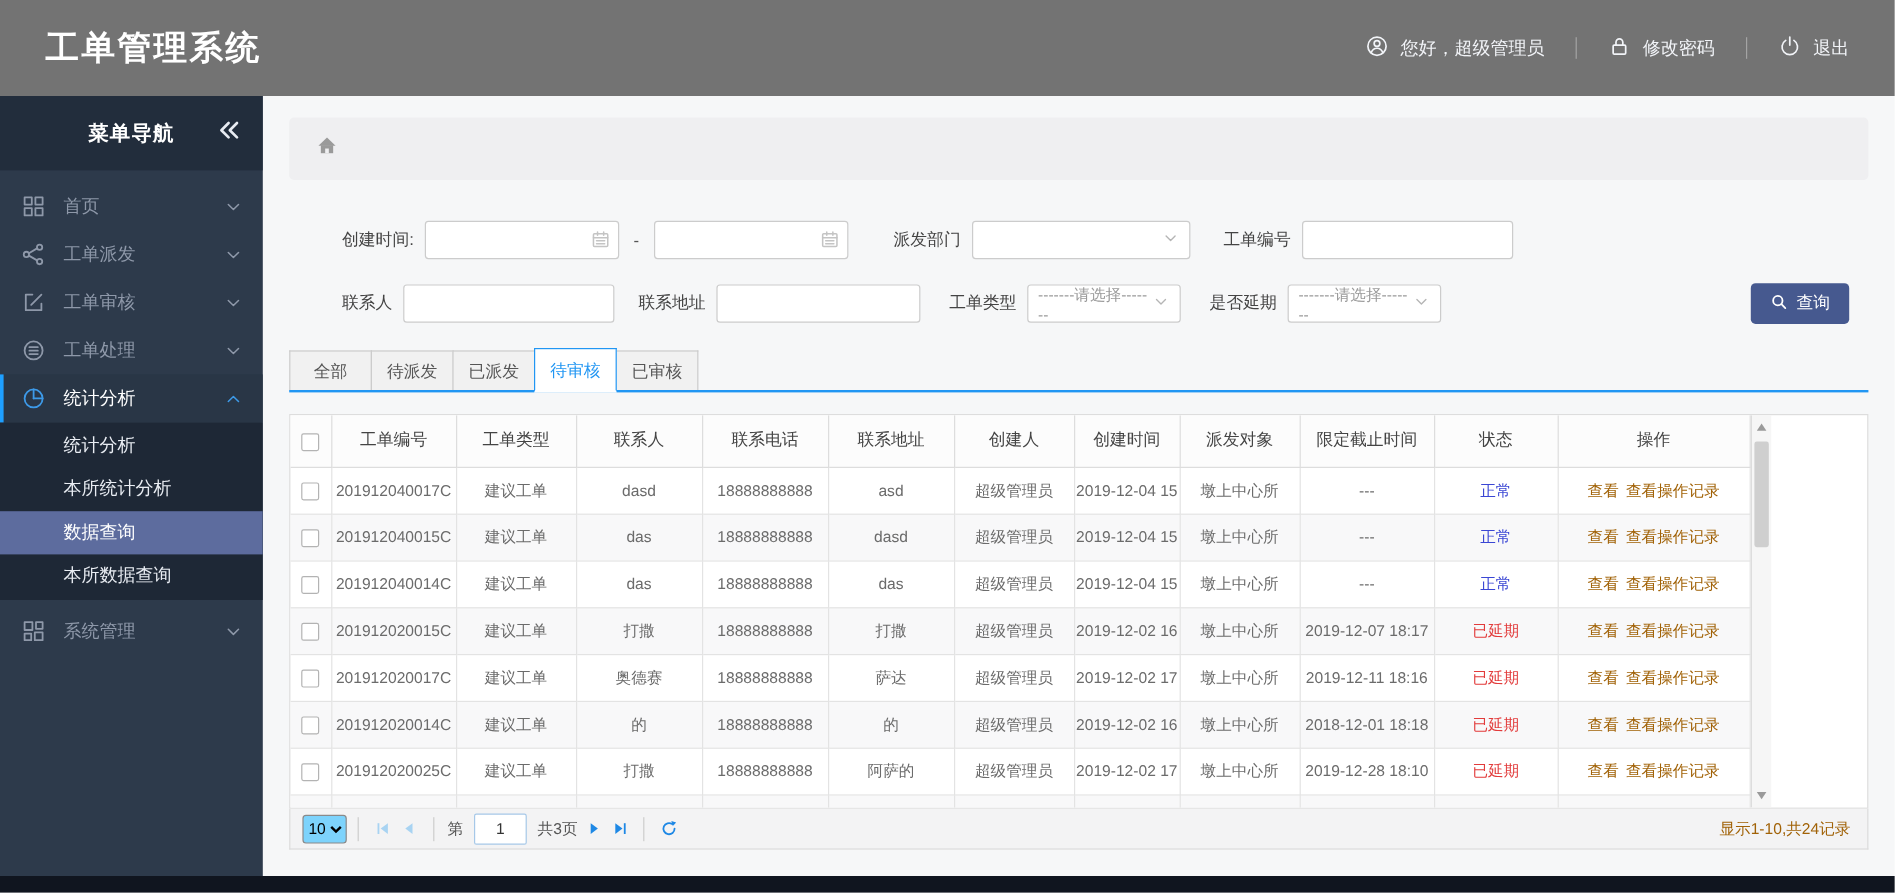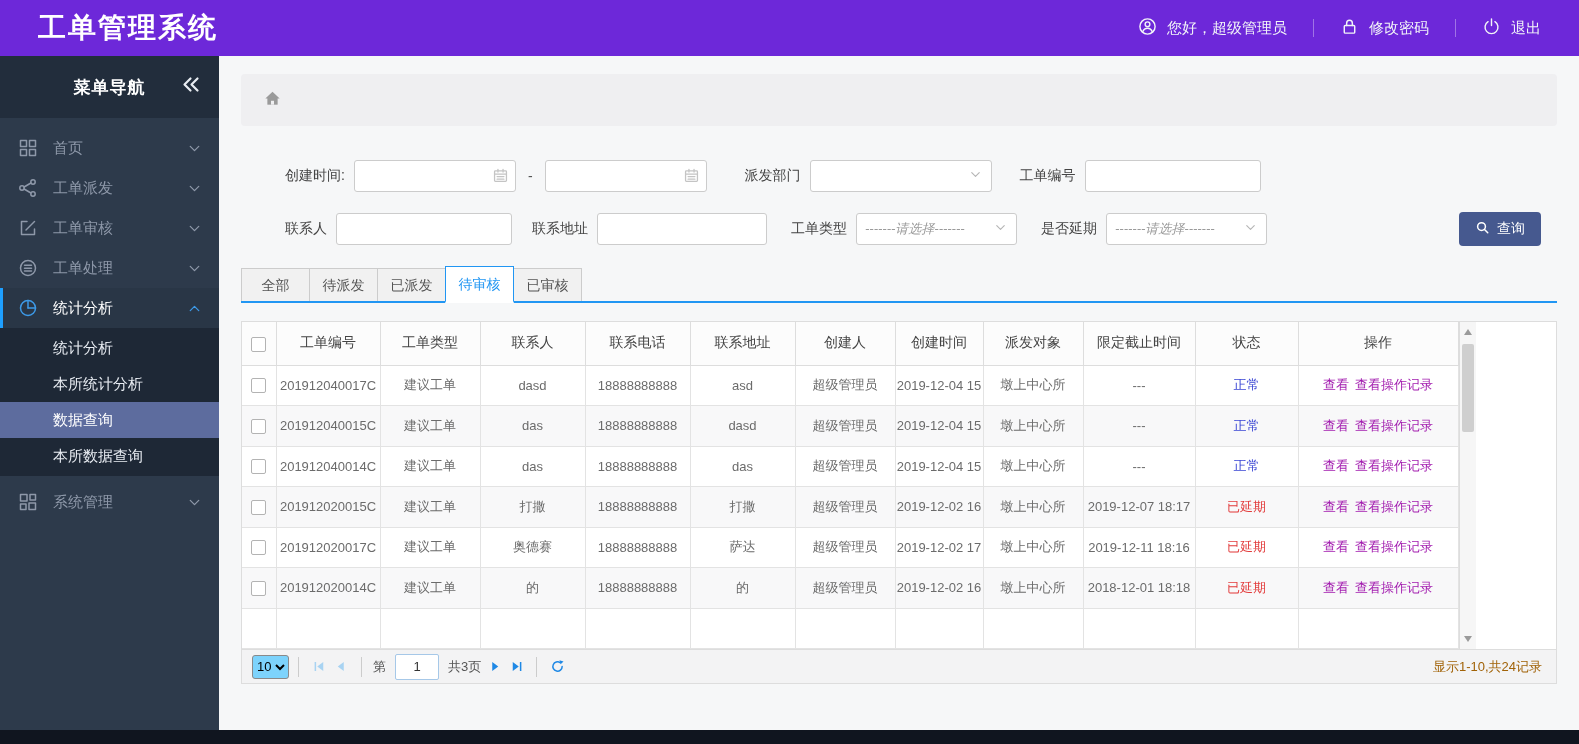--- a/index.html
+++ b/index.html
@@ -1,21 +1,21 @@
 <!DOCTYPE html>
 <html><head>
 <meta charset="utf-8">
 <style>
   * { box-sizing: border-box; margin: 0; padding: 0; }
   html,body { width:1579px; height:744px; overflow:hidden;
     font-family:"Liberation Sans","DejaVu Sans",sans-serif; }
   .app { width:1579px; height:744px; display:flex; flex-direction:column; background:#f6f7f8; }
 
   
-  .topbar { height:56px; background:#6d28d9; flex-shrink:0; display:flex; align-items:center;
+  .topbar { height:80px; background:#737373; flex-shrink:0; display:flex; align-items:center;
     justify-content:space-between; padding:0 38px; }
   .brand { color:#fff; font-size:28px; font-weight:bold; letter-spacing:2px; }
   .top-right { display:flex; align-items:center; color:#f2f4f8; font-size:15px; }
   .hdr-item { display:flex; align-items:center; gap:10px; cursor:pointer; }
   .hdr-item svg { width:19px; height:19px; }
   .hdr-sep { width:1px; height:18px; background:rgba(255,255,255,.35); margin:0 26px; }
 
   
   .body { flex:1; display:flex; min-height:0; }
   .bottom-strip { height:14px; background:#10151f; flex-shrink:0; }
@@ -55,21 +55,21 @@
   .txt-input { height:32px; border:1px solid #ccc; border-radius:3px; background:#fff; padding:0 8px;
     font-size:13px; color:#333; outline:none; font-family:inherit; }
   .date-wrap { position:relative; width:162px; }
   .date-wrap .txt-input { width:100%; padding-right:30px; }
   .date-wrap .cal { position:absolute; right:7px; top:7px; color:#c4c4c4; pointer-events:none; }
   .date-wrap .cal svg { width:17px; height:17px; }
   .dash { margin:0 12px; color:#555; }
   .fake-select { height:32px; border:1px solid #ccc; border-radius:3px; background:#fff; display:flex;
     align-items:center; justify-content:space-between; padding:0 8px; color:#9a9a9a; font-size:13px; cursor:pointer; }
   .fake-select svg { width:15px; height:15px; color:#b5b5b5; }
-  .w180 { width:182px; } .w175 { width:176px; } .w170 { width:170px; } .w160 { width:161px;font-style:italic; }
+  .w180 { width:182px; } .w175 { width:176px; } .w170 { width:170px; } .w160 { width:128px; }
   .query-btn { margin-left:auto; margin-right:16px; width:82px; height:34px; background:#46598f; color:#fff;
     border:none; border-radius:4px; font-size:14px; display:flex; align-items:center; justify-content:center;
     gap:7px; cursor:pointer; font-family:inherit; }
   .query-btn svg { width:15px; height:15px; stroke-width:2; }
 
   
   .tabs { display:flex; align-items:flex-end; border-bottom:2px solid #2196f3; margin-top:4px; }
   .tab { width:69px; height:33px; line-height:32px; text-align:center; background:#f1f1f1;
     border:1px solid #ccc; border-bottom:none; color:#555; font-size:14px; cursor:pointer; margin-right:-1px; }
   .tab.active { background:#fff; color:#2196f3; border:1px solid #2196f3; border-bottom:2px solid #fff;
@@ -83,21 +83,21 @@
   col.c9{width:103px;} col.c10{width:160px;}
   th { height:43px; font-weight:normal; font-size:14px; color:#444; background:#fcfcfc;
     border-right:1px solid #ddd; border-bottom:1px solid #ddd; text-align:center; }
   td { height:39px; font-size:13px; color:#6b6b6b; text-align:center; border-right:1px solid #e3e3e3;
     border-bottom:1px solid #e3e3e3; white-space:nowrap; overflow:hidden; }
   tbody tr:nth-child(even) td { background:#f8f8f9; }
   input[type=checkbox] { appearance:none; width:15px; height:15px; border:1px solid #b3b3b3;
     border-radius:2px; background:#fff; vertical-align:middle; cursor:pointer; }
   .st-normal { color:#3a46d4; }
   .st-delayed { color:#e23b3b; }
-  .op-link { color:#a21caf; cursor:pointer; text-decoration:none; margin:0 3px; }
+  .op-link { color:#a16207; cursor:pointer; text-decoration:none; margin:0 3px; }
   .vscroll { width:17px; background:#f6f6f6; border-left:1px solid #ddd; position:relative; flex-shrink:0; cursor:pointer; }
   .vs-up, .vs-down { position:absolute; left:4px; width:0; height:0; border-left:4.5px solid transparent;
     border-right:4.5px solid transparent; }
   .vs-up { top:7px; border-bottom:6px solid #9a9a9a; }
   .vs-down { bottom:7px; border-top:6px solid #9a9a9a; }
   .vs-thumb { position:absolute; top:22px; left:2px; width:12px; height:88px; background:#cfcfcf; border-radius:2px; }
 
   
   .pager { height:34px; background:#f3f3f4; border:1px solid #ddd; border-top:none; display:flex;
     align-items:center; padding:0 10px; font-size:13px; color:#555; }
@@ -460,20 +460,34 @@
                 <td>18888888888</td>
                 <td>的</td>
                 <td>超级管理员</td>
                 <td>2019-12-02 16</td>
                 <td>墩上中心所</td>
                 <td>2018-12-01 18:18</td>
                 <td><span class="st-delayed">已延期</span></td>
                 <td><a class="op-link">查看</a><a class="op-link">查看操作记录</a></td>
               </tr>
               <tr>
+                <td><input type="checkbox" style=""></td>
+                <td>201912020025C</td>
+                <td>建议工单</td>
+                <td>打撒</td>
+                <td>18888888888</td>
+                <td>阿萨的</td>
+                <td>超级管理员</td>
+                <td>2019-12-02 17</td>
+                <td>墩上中心所</td>
+                <td>2019-12-28 18:10</td>
+                <td><span class="st-delayed">已延期</span></td>
+                <td><a class="op-link">查看</a><a class="op-link">查看操作记录</a></td>
+              </tr>
+              <tr>
                 <td></td>
                 <td></td>
                 <td></td>
                 <td></td>
                 <td></td>
                 <td></td>
                 <td></td>
                 <td></td>
                 <td></td>
                 <td></td>

